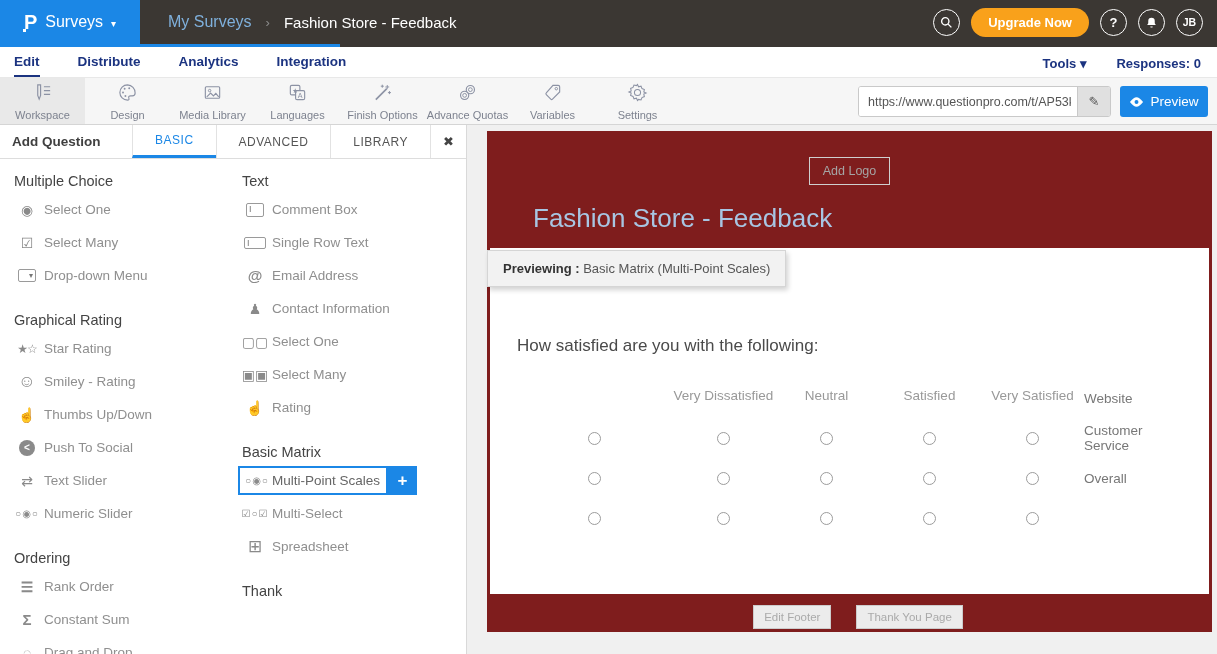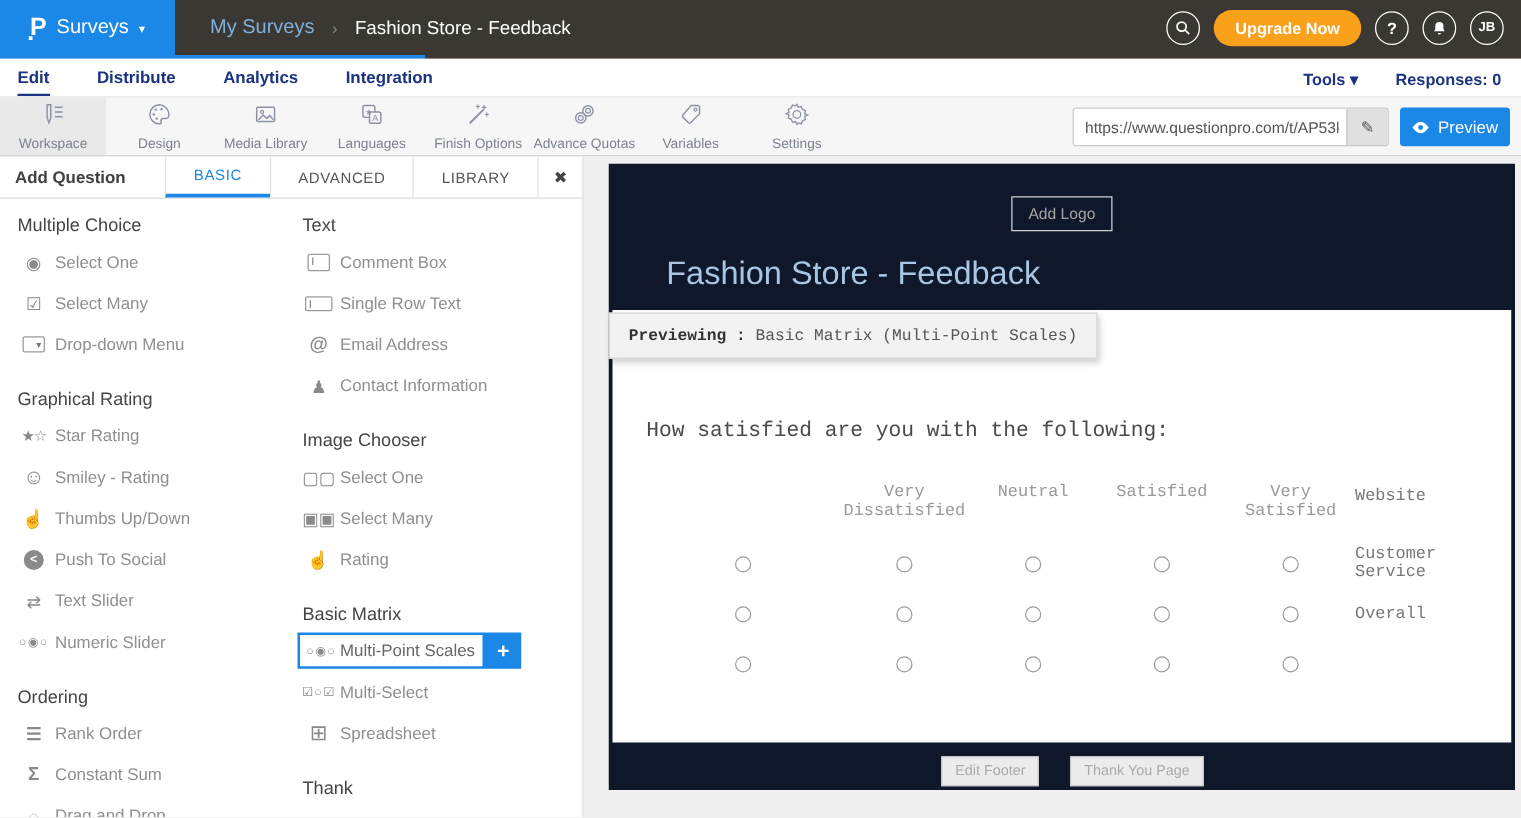--- a/index.html
+++ b/index.html
@@ -100,26 +100,26 @@
   .qitem.selected { height:33px; }
   .sel-box { display:flex; align-items:center; border:2px solid #1B87E6; background:#fff;
     height:29px; padding:0 6px 0 2px; }
   .sel-box .qitem-icon { width:30px; flex:0 0 30px; }
   .sel-box .qitem-label { color:#666; }
   .sel-plus { width:29px; height:29px; background:#1B87E6; color:#fff; display:flex;
     align-items:center; justify-content:center; font-size:17px; font-weight:bold; cursor:pointer; }
 
   
   .stage { flex:1; background:#F0F0F0; padding:6px 5px 0 20px; overflow:hidden; }
-  .survey-card { background:#0f172a; height:501px; position:relative; }
+  .survey-card { background:#7f1d1d; height:501px; position:relative; }
   .logo-row { display:flex; justify-content:center; padding-top:26px; }
   .add-logo { border:1px solid #CFCFCF; color:#A5A5A5; font-size:12.5px; padding:6px 13px;
     background:transparent; cursor:pointer; font-family:"Liberation Sans", sans-serif; }
   .survey-title { color:#A8C5E2; font-size:26px; padding:18px 0 14px 46px; }
-  .qpanel { background:#fff; margin:0 3px; height:346px; position:relative;font-family:Liberation Mono, monospace; }
+  .qpanel { background:#fff; margin:0 3px; height:346px; position:relative; }
   .preview-tip { position:absolute; left:-3px; top:2px; background:#F2F2F2;
     border:1px solid #D5D5D5; box-shadow:2px 3px 5px rgba(0,0,0,.18); padding:10px 15px;
     font-size:13px; color:#555; white-space:nowrap; }
   .preview-tip b { color:#333; }
   .qtext { font-size:17px; color:#4a4a4a; padding:88px 0 0 27px; }
   .matrix { margin:22px 0 0 27px; display:grid; grid-template-columns:155px repeat(5,103px); row-gap:0; }
   .m-head { font-size:13.5px; color:#999; text-align:center; padding:10px 0 14px; }
   .m-rowlabel { font-size:13.5px; color:#777; display:flex; align-items:center; height:40px; }
   .m-cell { display:flex; align-items:center; justify-content:center; height:40px; }
   .radio { width:13px; height:13px; border:1px solid #9c9c9c; border-radius:50%; background:#fff; cursor:pointer; }
@@ -357,21 +357,20 @@
               <div class="qitem" data-name="question-type-email-address">
                 <span class="qitem-icon" data-name="email-address-icon">@</span>
                 <span class="qitem-label" data-name="question-type-label">Email Address</span>
               </div>
               <div class="qitem" data-name="question-type-contact-information">
                 <span class="qitem-icon" data-name="contact-information-icon">♟</span>
                 <span class="qitem-label" data-name="question-type-label">Contact Information</span>
               </div>
             </div>
             <div>
-              <div class="qsection-title" data-name="section-title-image-chooser">Image Chooser</div>
               <div class="qitem" data-name="question-type-image-select-one">
                 <span class="qitem-icon" data-name="image-select-one-icon">▢▢</span>
                 <span class="qitem-label" data-name="question-type-label">Select One</span>
               </div>
               <div class="qitem" data-name="question-type-image-select-many">
                 <span class="qitem-icon" data-name="image-select-many-icon">▣▣</span>
                 <span class="qitem-label" data-name="question-type-label">Select Many</span>
               </div>
               <div class="qitem" data-name="question-type-image-rating">
                 <span class="qitem-icon" data-name="image-rating-icon">☝</span>

